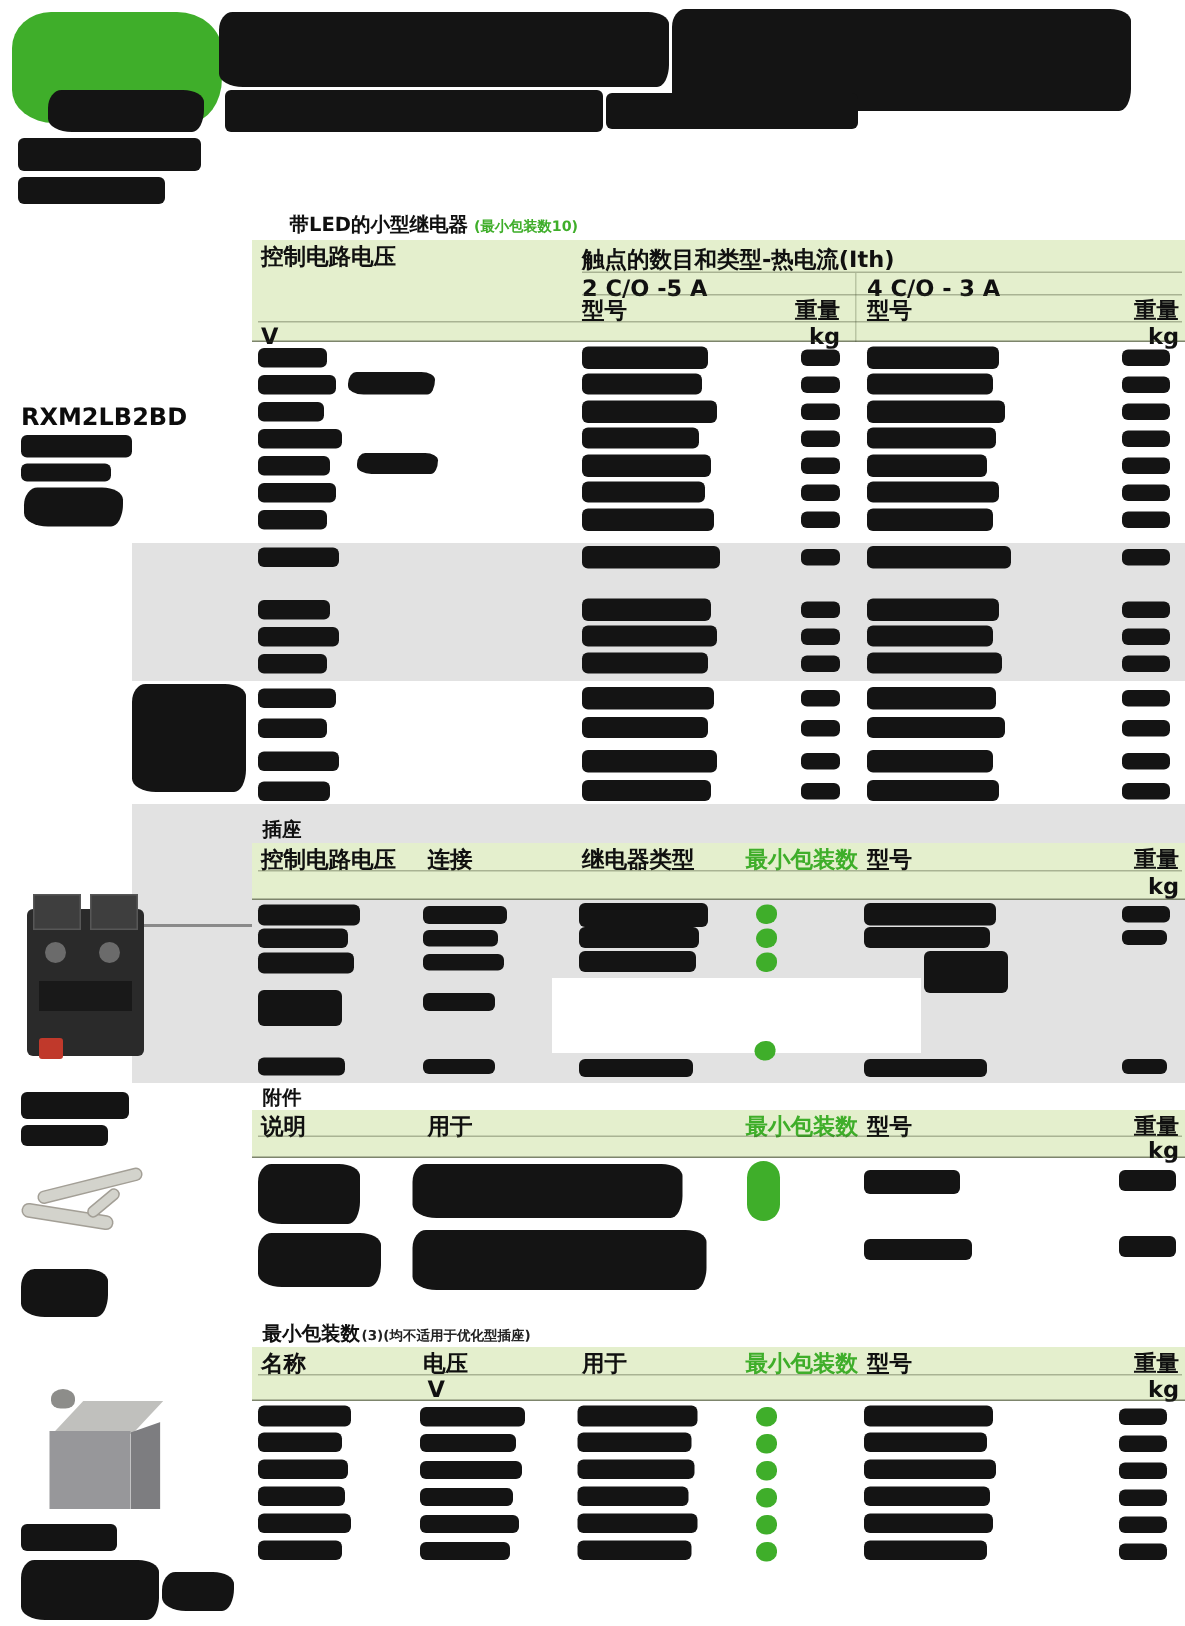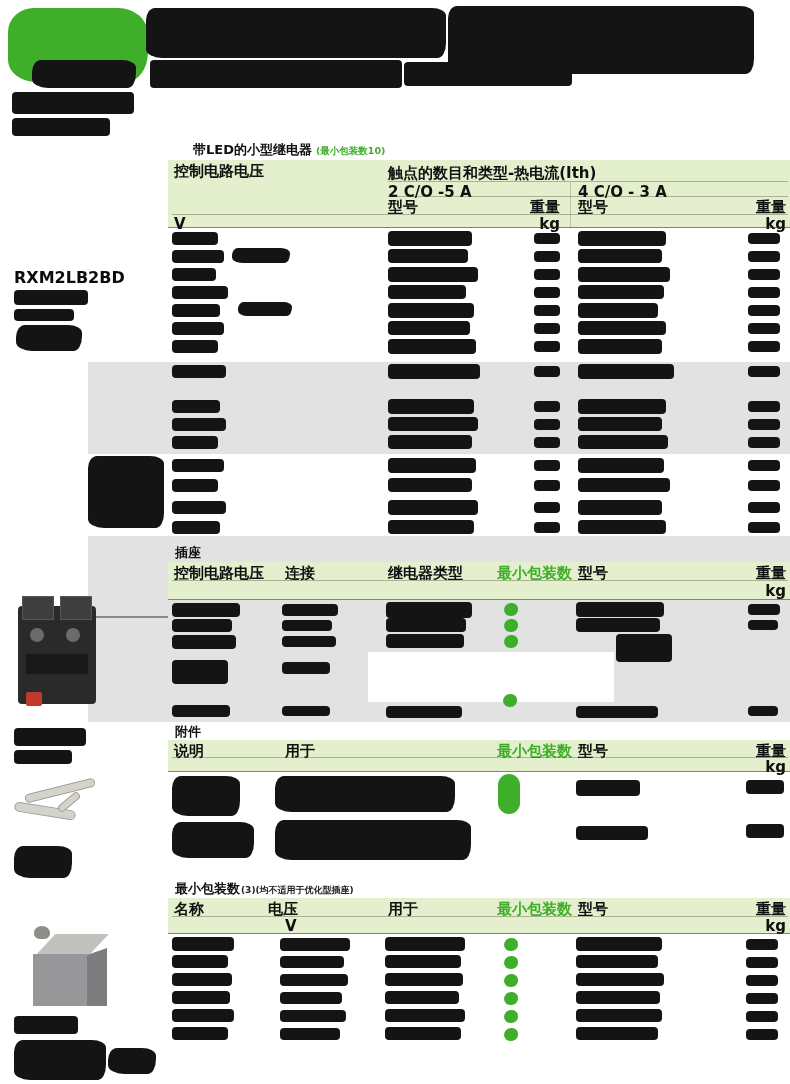--- a/index.html
+++ b/index.html
@@ -290,21 +290,21 @@
   <i class="b rr" style="left:275px;top:820px;width:196px;height:40px"></i>
   <i class="b" style="left:576px;top:826px;width:72px;height:14px"></i>
   <i class="b" style="left:746px;top:824px;width:38px;height:14px"></i>
 
   <div class="ttl" style="left:175px;top:880px">
     <span>最小包装数</span><span class="noted">(3)(均不适用于优化型插座)</span>
   </div>
 
   <div class="band" style="left:168px;top:898px;width:622px;height:36px"></div>
   <span class="h" style="left:174px;top:901px">名称</span>
-  <span class="h" style="left:268px;top:901px">电压</span>
+  <span class="h" style="left:282px;top:901px">电压</span>
   <span class="h" style="left:388px;top:901px">用于</span>
   <span class="h g" style="left:497px;top:901px">最小包装数</span>
   <span class="h" style="left:578px;top:901px">型号</span>
   <span class="h ra" style="left:726px;top:901px;width:60px">重量</span>
   <div class="hl" style="left:172px;top:916px;width:616px"></div>
   <span class="h" style="left:285px;top:918px">V</span>
   <span class="h ra" style="left:726px;top:918px;width:60px">kg</span>
   <div class="hl dark" style="left:168px;top:933px;width:622px"></div>
 
   <div class="pm-cyl"></div>

